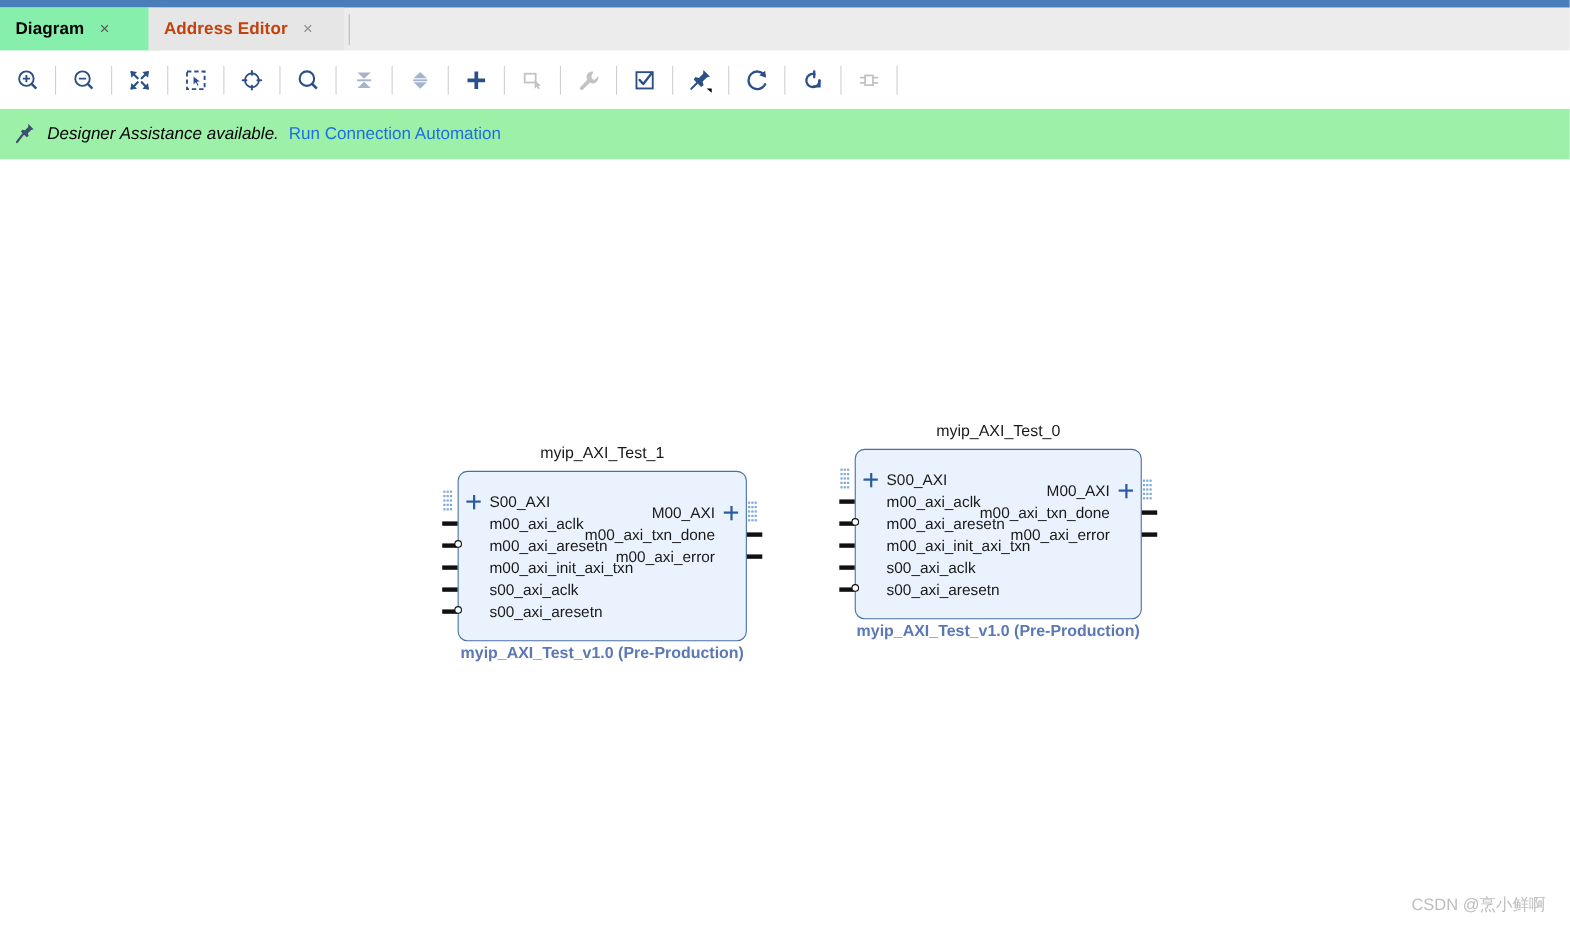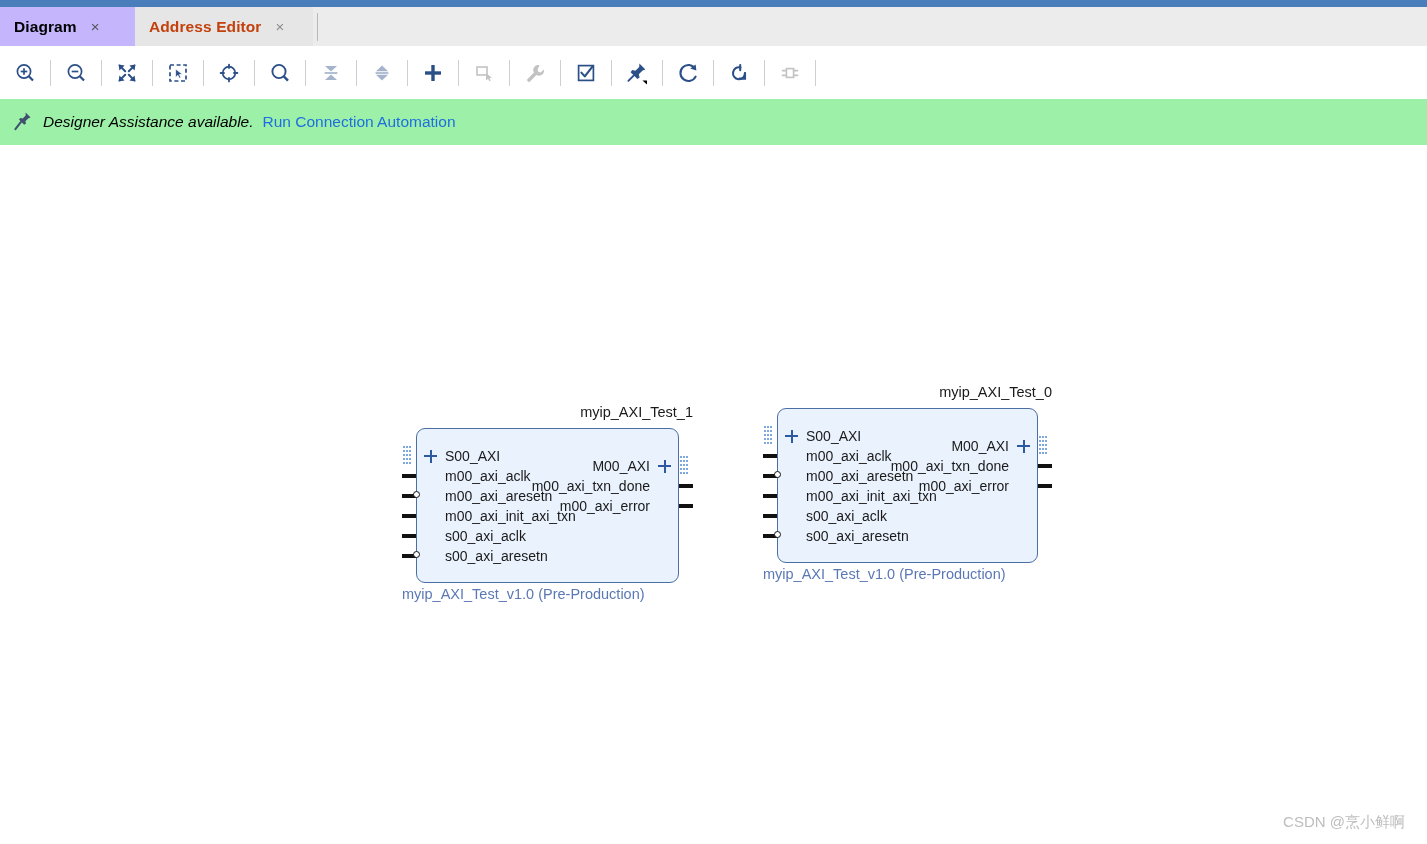--- a/index.html
+++ b/index.html
@@ -37,21 +37,21 @@
     white-space: nowrap;
   }
   .tab .tab-close {
     margin-left: 14px;
     font-size: 15px;
     line-height: 1;
     font-family: "Liberation Sans", sans-serif;
   }
   #tab-diagram {
     left: 0; width: 146px;
-    background: #c4b5fd;
+    background: #86efac;
   }
   #tab-diagram .tab-label { color: #000000; }
   #tab-diagram .tab-close { color: #555555; }
   #tab-address-editor {
     left: 135px; width: 178px;
     background: #e6e6e6;
   }
   #tab-address-editor .tab-label { color: #c2410c; }
   #tab-address-editor .tab-close { color: #8d8d8d; }
   #tab-divider {
@@ -105,38 +105,39 @@
     width: 1427px; height: 699px;
     background: #ffffff;
     overflow: hidden;
   }
 
   
   .ip-block { position: absolute; }
   .ip-title {
     position: absolute;
     left: 0; width: 100%;
-    text-align: right;
+    text-align: center;
     font-size: 14.5px;
     color: #1a1a1a;
     white-space: nowrap;
   }
   .ip-body {
     position: absolute;
     background: #eaf2fd;
     border: 1.6px solid #4a6fa5;
     border-radius: 9px;
   }
   .ip-version {
     position: absolute;
     left: 0; width: 100%;
-    text-align: left;
+    text-align: center;
     font-size: 14.5px;
     color: #5b78b5;
     white-space: nowrap;
+    font-weight: bold;
   }
 
   
   .port {
     position: absolute;
     height: 20px;
     display: flex; align-items: center;
     white-space: nowrap;
     font-size: 14px;
     color: #1a1a1a;

